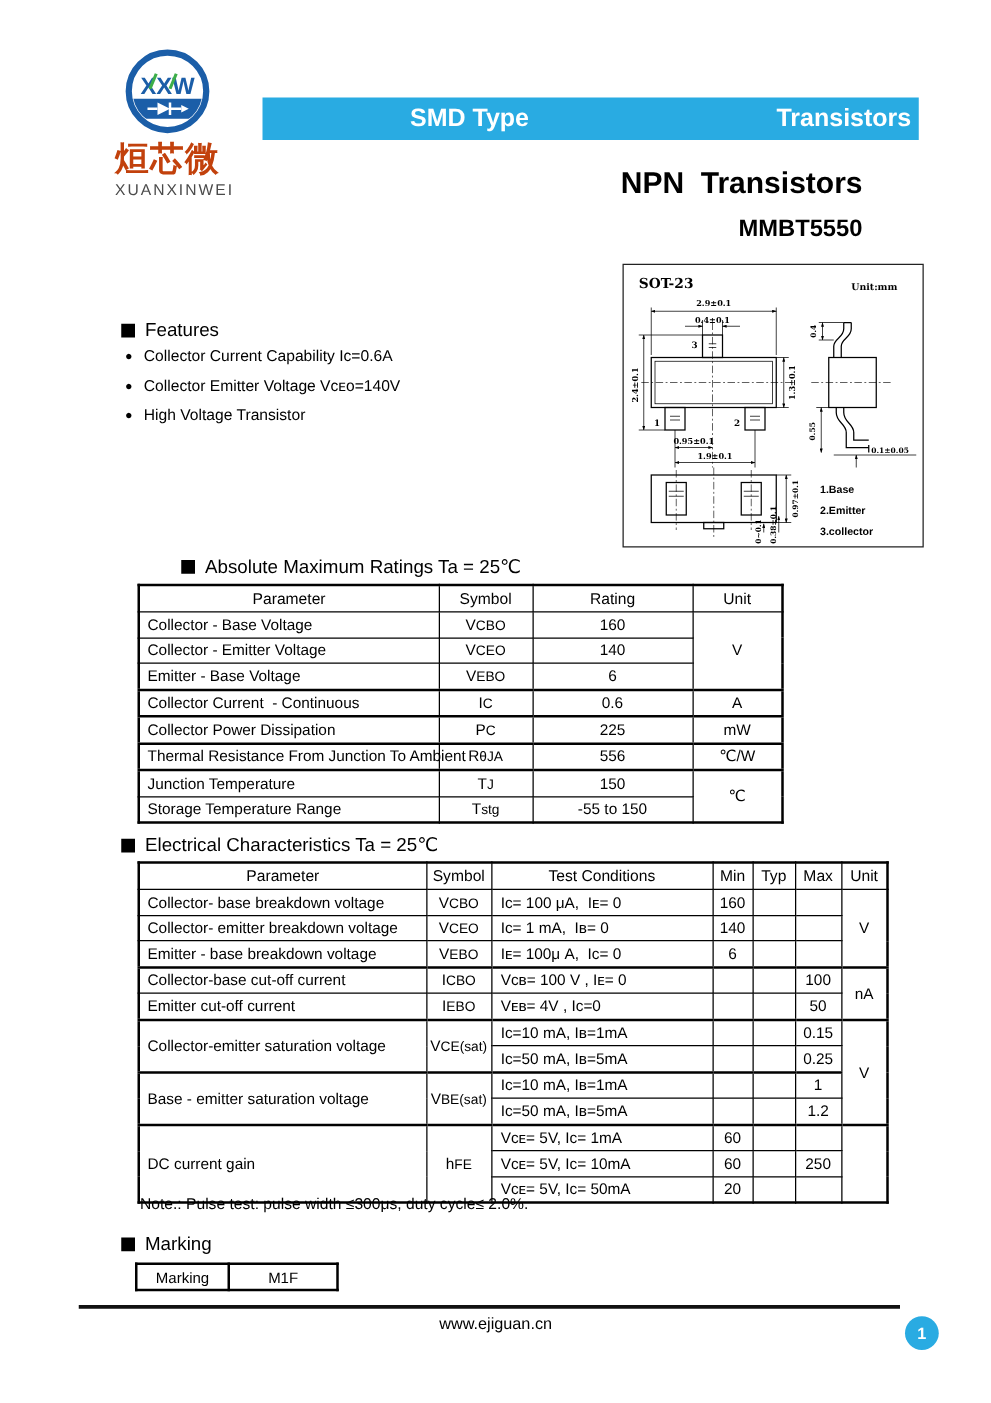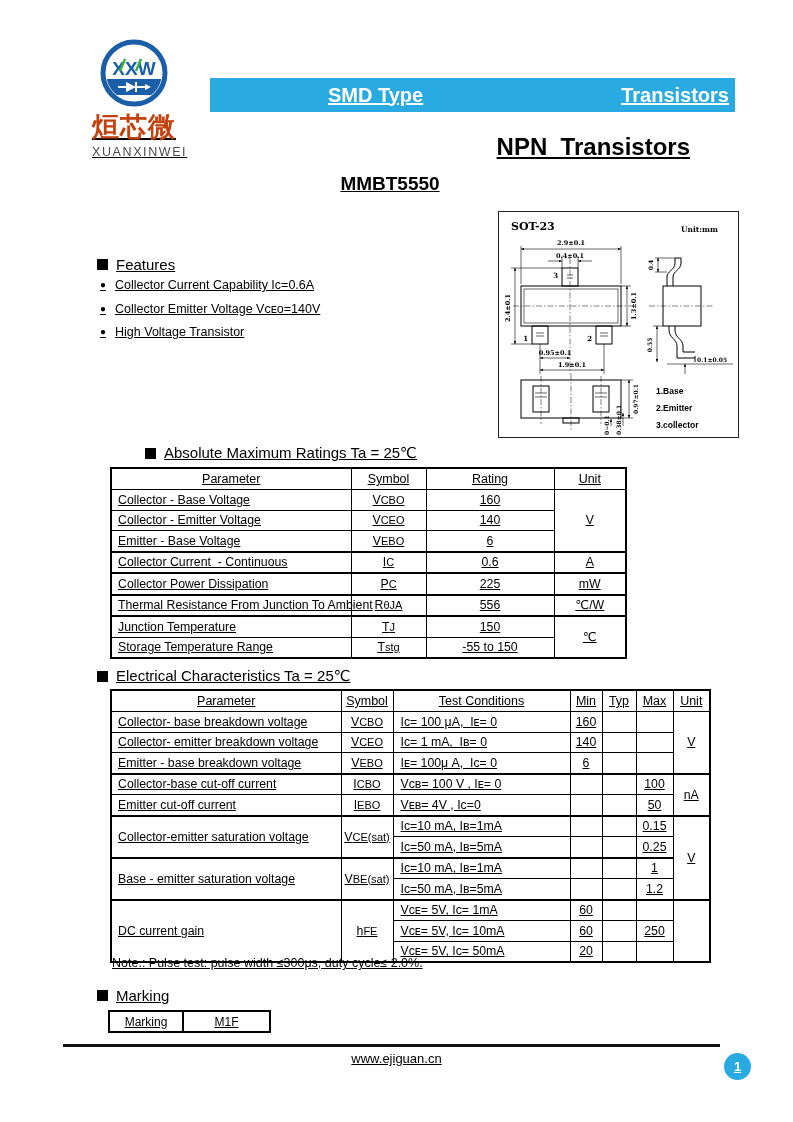--- a/index.html
+++ b/index.html
@@ -1,36 +1,36 @@
 <!DOCTYPE html>
 <html><head>
 <meta charset="utf-8">
 <style>
   html,body{margin:0;padding:0;}
   body{
     width:793px;height:1122px;position:relative;background:#fff;
     font-family:"Liberation Sans","DejaVu Sans",sans-serif;color:#000;overflow:hidden;
   }
-  .abs{position:absolute;text-decoration:underline;}
+  .abs{position:absolute;}
 
   
   .logo{left:92px;top:38px;width:84px;text-align:center;}
   .logo svg{display:block;margin:0 auto;}
   .logo .cn{font-size:27px;font-weight:bold;letter-spacing:1px;line-height:1.1;margin-top:3px;white-space:nowrap;color:#c2410c;}
   .logo .en{font-size:12.5px;color:#4a4a4a;letter-spacing:1.6px;margin-top:2px;white-space:nowrap;}
 
   
   .bar{left:210px;top:78px;width:525px;height:34px;background:#29ABE2;color:#fff;
        display:flex;align-items:center;font-size:20px;font-weight:bold;}
   .bar .l{margin-left:118px;}
   .bar .r{margin-left:auto;margin-right:6px;}
 
   
   .t1{left:90px;top:133px;width:600px;text-align:right;font-size:24px;font-weight:bold;white-space:pre;}
-  .t2{left:90px;top:173px;width:600px;text-align:center;font-size:19px;font-weight:bold;}
+  .t2{left:90px;top:173px;width:600px;text-align:right;font-size:19px;font-weight:bold;}
 
   
   .sect{display:flex;align-items:center;font-size:15px;}
   .sq{width:11px;height:11px;background:#000;margin-right:8px;flex:none;}
 
   
   .feat{left:100px;top:278px;font-size:12.5px;}
   .feat .it{margin-bottom:9.5px;white-space:nowrap;}
   .dot{font-size:10px;margin-right:9px;vertical-align:1px;}
 

